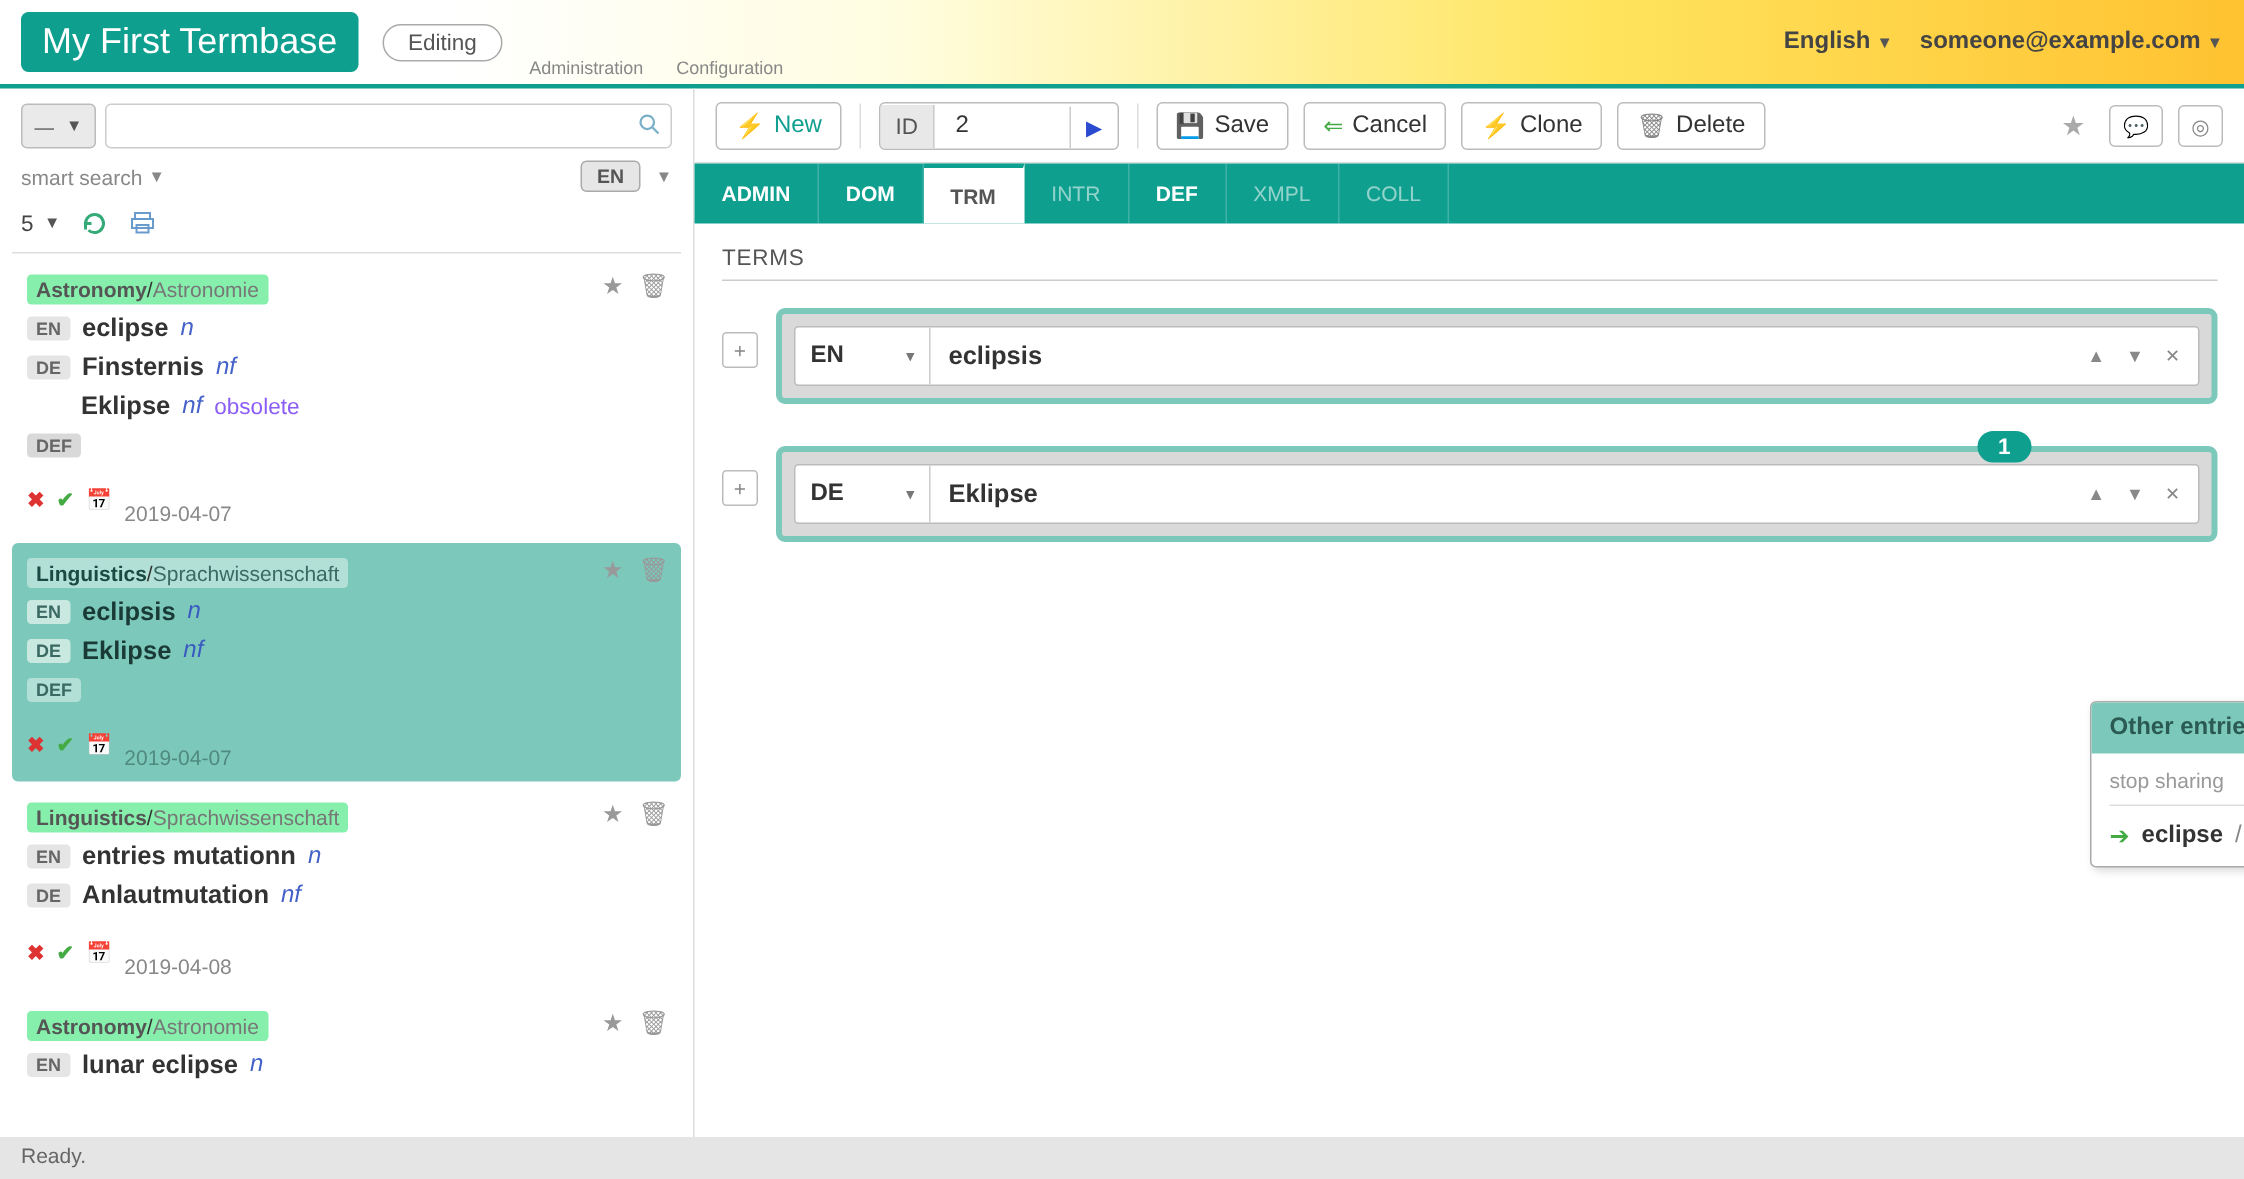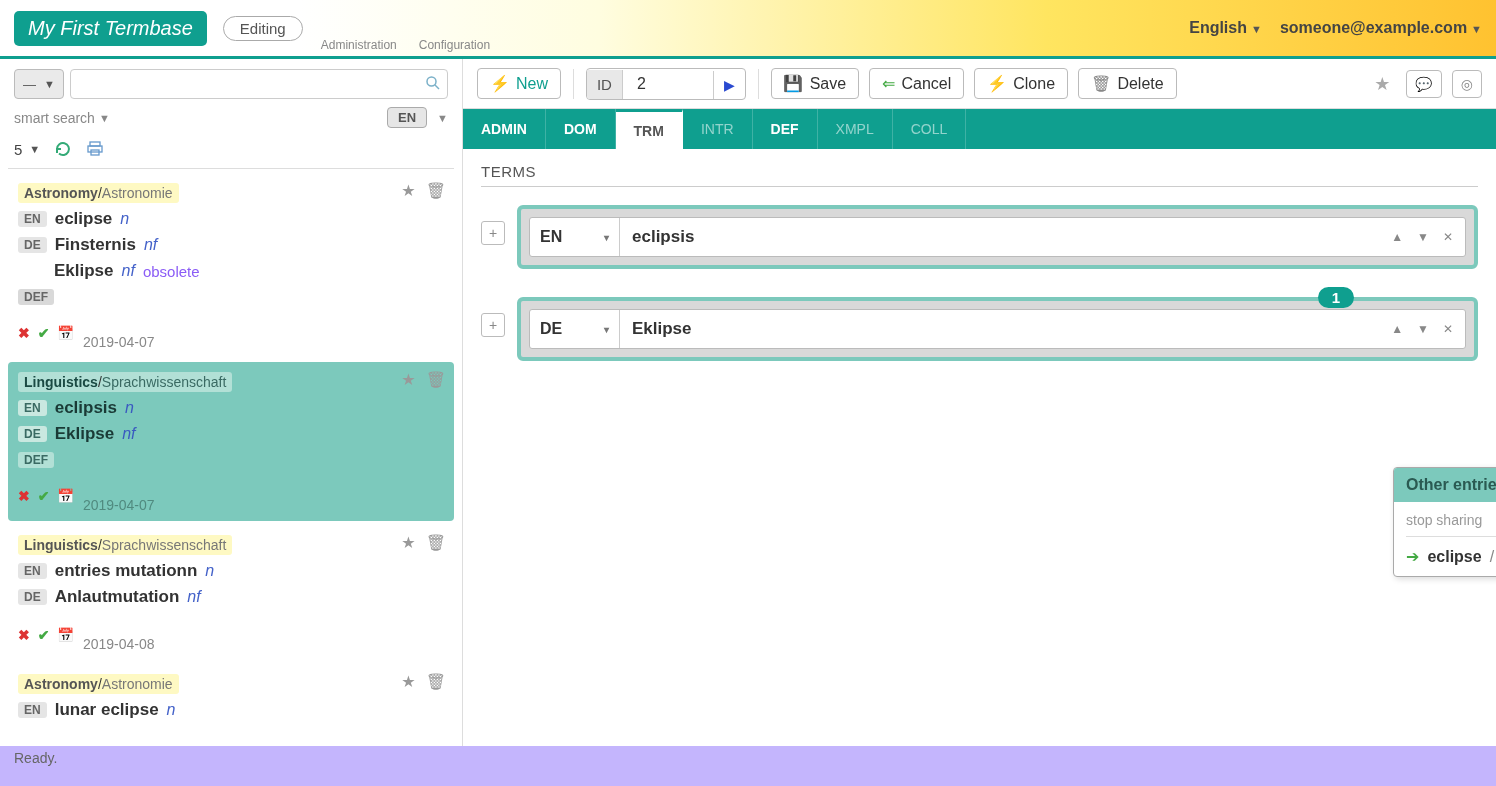--- a/index.html
+++ b/index.html
@@ -1,20 +1,20 @@
 <!DOCTYPE html>
 <html><head>
 <meta charset="utf-8">
 <style>
 * { box-sizing: border-box; margin: 0; padding: 0; }
 body { font-family: "Segoe UI", Tahoma, sans-serif; font-size: 14px; color: #333; background: #fff; width: 1496px; height: 786px; overflow: hidden; position: relative; }
 
 
 .topbar { height: 56px; background: linear-gradient(90deg, #fff 0%, #fff 20%, #fffde0 40%, #ffe560 70%, #ffc230 100%); display: flex; align-items: center; padding: 0 14px; }
-.tb-title { background: #0f9f8f; color: #fff; font-size: 20px; font-weight: 500; padding: 6px 14px; border-radius: 5px; margin-right: 16px; font-style: italic; }
+.tb-title { background: #0f9f8f; color: #fff; font-size: 24px; font-weight: 500; padding: 6px 14px; border-radius: 5px; margin-right: 16px; }
 .tb-tab { background: #fff; border: 1px solid #aaa; border-radius: 14px; padding: 3px 16px; font-size: 15px; color: #555; margin-right: 18px; }
 .tb-link { color: #888; font-size: 12px; margin-right: 22px; cursor: pointer; margin-top: 34px; }
 .tb-spacer { flex: 1; }
 .tb-right { color: #444; font-size: 16px; margin-left: 18px; cursor: pointer; font-weight: bold; }
 .tb-caret { font-size: 11px; color: #555; margin-left: 4px; }
 .teal-line { height: 3px; background: #0f9f8f; }
 
 
 .workspace { display: flex; height: 700px; }
 .leftcol { width: 463px; padding: 10px 8px; border-right: 1px solid #ddd; display: flex; flex-direction: column; }
@@ -31,21 +31,21 @@
 .smart-spacer { flex: 1; }
 .lang-pill { border: 1px solid #aaa; border-radius: 4px; background: #e6e6e6; padding: 2px 10px; font-size: 13px; font-weight: 600; color: #555; }
 .count-row { display: flex; align-items: center; gap: 14px; padding: 6px 6px 10px; border-bottom: 1px solid #ddd;}
 .count-dd { font-size: 15px; color: #444; display:flex; align-items:center; gap:3px;}
 .icon-refresh { color: #3a7; }
 .icon-print { color: #69c; }
 
 
 .entries { overflow-y: auto; flex: 1; }
 .entry { position: relative; padding: 10px 10px 8px; border-radius: 4px; margin: 4px 0; }
-.entry-header { background: #fef9c3; border-radius: 3px; padding: 2px 6px; display: inline-block; font-size: 14px; }
+.entry-header { background: #86efac; border-radius: 3px; padding: 2px 6px; display: inline-block; font-size: 14px; }
 .entry-header .dom-main { font-weight: bold; color: #555; }
 .entry-header .dom-sub { color: #777; }
 .entry-actions { position: absolute; top: 8px; right: 8px; display: flex; gap: 10px; }
 .entry-actions .star, .entry-actions .trash { color: #999; cursor: pointer; font-size: 16px; }
 .term-row { display: flex; align-items: center; gap: 8px; margin-top: 6px; }
 .lang-chip { background: #e5e5e5; border-radius: 3px; padding: 1px 6px; font-size: 12px; font-weight: 600; color: #666; }
 .term-word { font-weight: bold; font-size: 17px; color: #333; }
 .term-anno { font-style: italic; color: #4462c9; font-size: 16px; }
 .term-status { color: #8b5cf6; font-size: 15px; }
 .def-pill { background: #d9d9d9; border-radius: 3px; padding: 1px 6px; margin-top: 8px; display:inline-block; font-size: 12px; font-weight:600; color:#666; }
@@ -108,21 +108,21 @@
 .popover { position:absolute; top:318px; left:930px; width:428px; background:#fff; border:1px solid #aaa; border-radius:4px; box-shadow: 2px 2px 6px rgba(0,0,0,0.15); z-index:50;}
 .popover-hd { background:#7cc9bc; padding:8px 12px; font-weight:bold; color:#2a5a52; font-size:16px; border-radius:3px 3px 0 0;}
 .popover-bd { padding:10px 12px;}
 .pop-links { display:flex; gap:14px; color:#999; font-size:14px; margin-bottom:10px; border-bottom:1px solid #ddd; padding-bottom:8px;}
 .pop-entry { display:flex; align-items:center; gap:8px; font-size:16px;}
 .pop-arrow{ color:#4a4; }
 .pop-t1{ font-weight:bold;}
 .pop-sep{ color:#888;}
 
 
-.statusbar { position:absolute; bottom:0; left:0; right:0; height:40px; background:#c4b5fd; color:#666; font-size:14px; padding:4px 14px;}
+.statusbar { position:absolute; bottom:0; left:0; right:0; height:28px; background:#e5e5e5; color:#666; font-size:14px; padding:4px 14px;}
 svg { display:block; }
 </style>
 </head>
 <body>
 
 <div class="topbar">
   <div class="tb-title">My First Termbase</div>
   <div class="tb-tab">Editing</div>
   <div class="tb-link">Administration</div>
   <div class="tb-link">Configuration</div>

